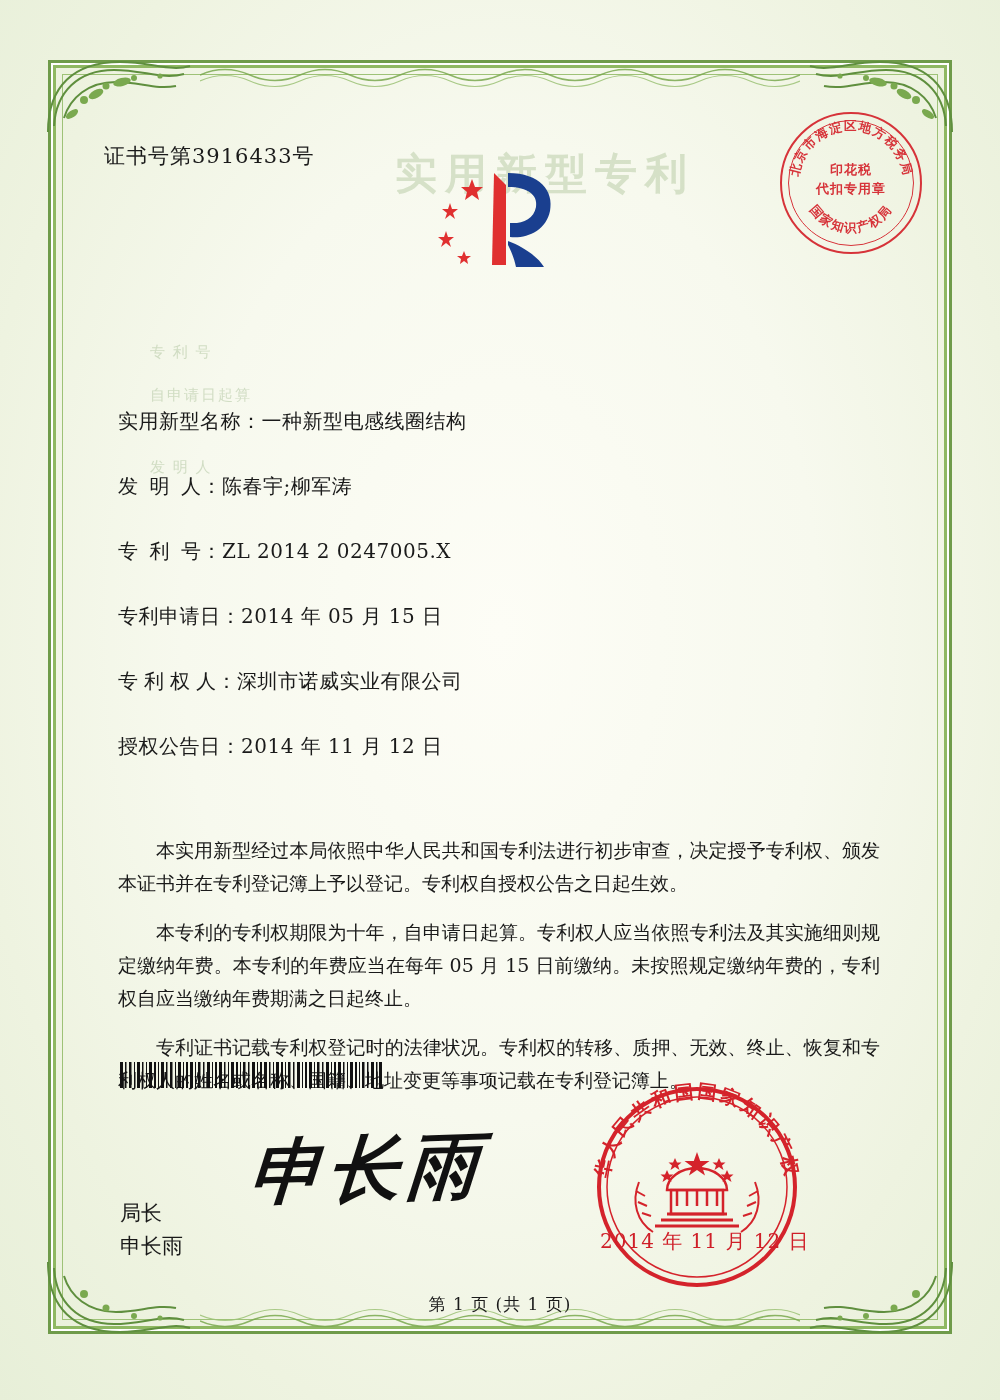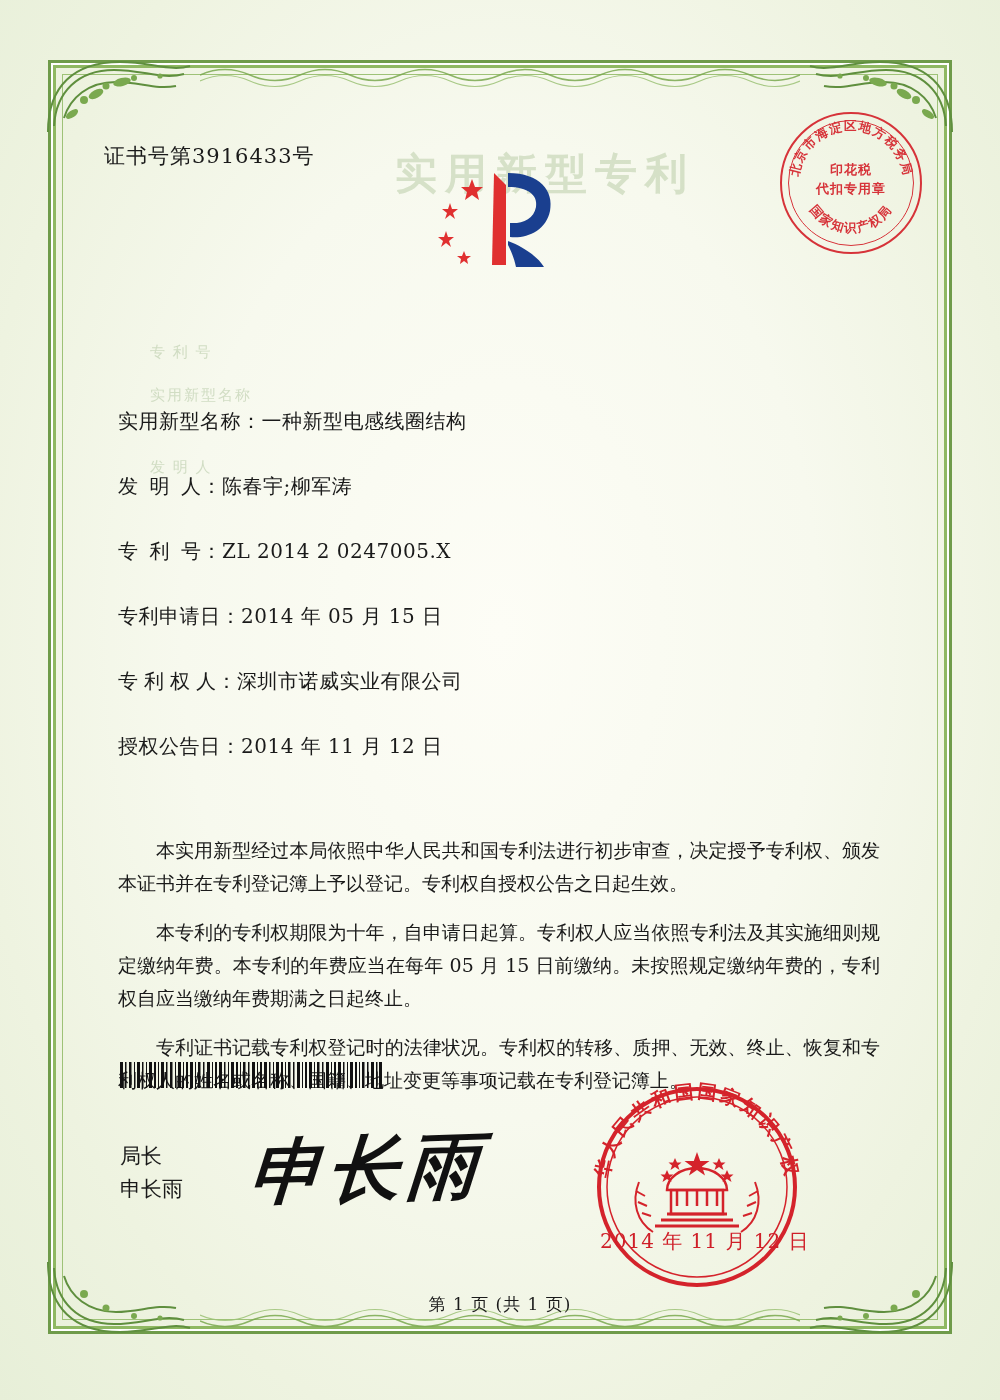--- a/index.html
+++ b/index.html
@@ -201,21 +201,21 @@
     left: 120px;
     top: 1062px;
     width: 262px;
     height: 26px;
   }
 
   
   .sig-label {
     position: absolute;
     left: 120px;
-    top: 1140px;
+    top: 1197px;
     font-size: 21px;
     line-height: 33px;
     font-family: "DejaVu Serif", "Liberation Serif", serif;
   }
   .sig-hand {
     position: absolute;
     left: 250px;
     top: 1122px;
     font-size: 72px;
     font-family: "DejaVu Serif", "Liberation Serif", serif;
@@ -253,21 +253,21 @@
     letter-spacing: 1px;
     font-family: "DejaVu Serif", "Liberation Serif", serif;
   }
 </style>
 </head>
 <body>
 
 <div class="page">
 
   <div class="wm wm-title">实用新型专利</div>
-  <div class="wm wm-block" style="top:380px;">实用新型名称</div>
+  <div class="wm wm-block" style="top:380px;">自申请日起算</div>
   <div class="wm wm-block" style="top:452px;">发  明  人</div>
   <div class="wm wm-block" style="top:320px;margin-top:17px;">专  利  号</div>
 
   <div class="border-outer"></div>
   <div class="border-inner"></div>
 
   <div class="corner tl">
     <svg width="150" height="80" viewBox="0 0 150 80">
       <g fill="none" stroke="#5f8f3e" stroke-width="2">
         <path d="M4,76 C4,30 30,6 76,6 C108,6 126,16 146,10"></path>

